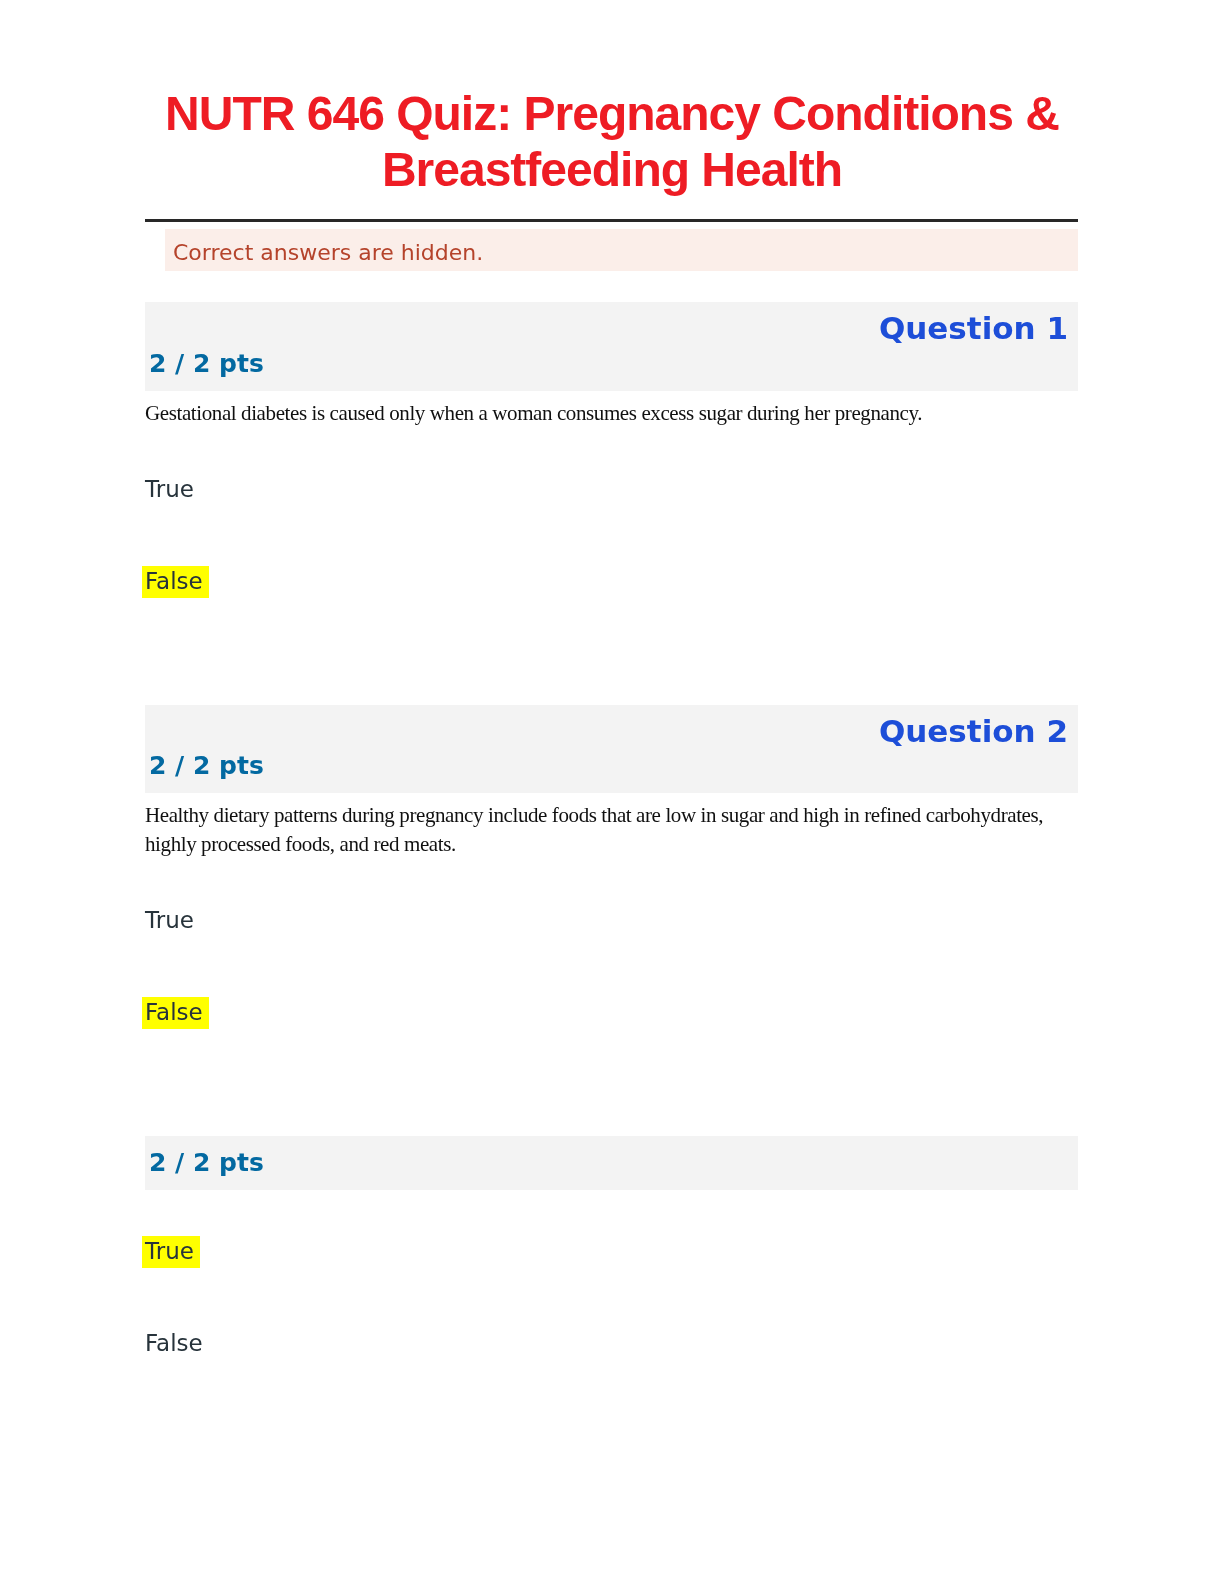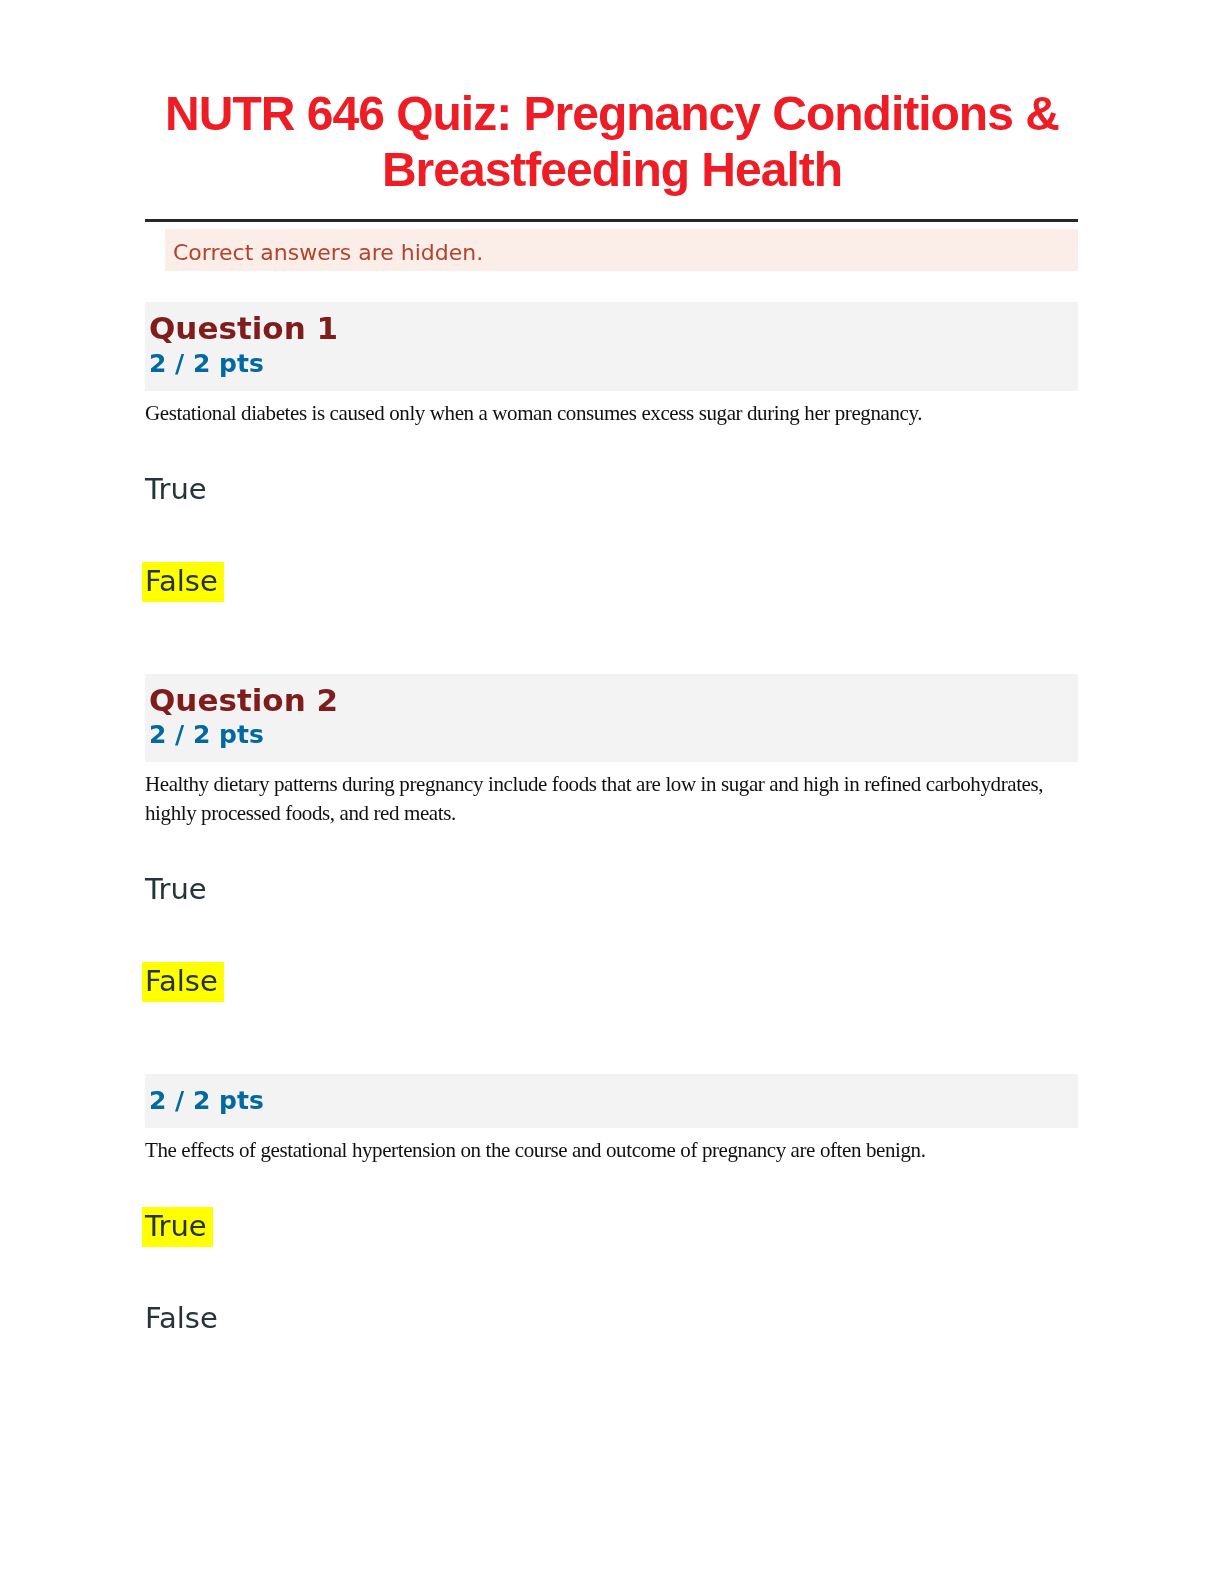--- a/index.html
+++ b/index.html
@@ -47,49 +47,50 @@
   .summary p {
     font-size: 22px;
     line-height: 28px;
     color: var(--ink, #27333b);
   }
   .score-value {
     font-size: 27px;
     font-weight: 700;
     color: var(--ink, #27333b);
   }
-  .question { margin-top: 78px; }
+  .question { margin-top: 109px; }
   .question.first { margin-top: 31px; }
   .q-header {
     background: var(--header-bg, #f3f3f3);
     padding: 9px 10px 13px 4px;
   }
   .q-title {
     font-weight: 700;
     font-size: 31px;
     line-height: 1.12;
-    color: #7f1d1d;
+    color: #1d4ed8;
+    text-align: right;
   }
   .q-points {
     font-weight: 700;
     font-size: 25px;
     color: #0369a1;
     margin-top: 3px;
   }
   .q-text {
     font-family: "Liberation Serif", serif;
     font-size: 21px;
     letter-spacing: -0.4px;
     color: #101010;
     margin-top: 8px;
     line-height: 1.38;
   }
   .option {
     margin-top: 46px;
-    font-size: 29px;
+    font-size: 23px;
     line-height: 30px;
     color: var(--ink, #27333b);
   }
   .option.second { margin-top: 62px; }
   .highlight {
     background: var(--highlight-yellow, #ffff00);
     padding: 2px 6px 4px 3px;
     margin-left: -3px;
   }
 </style>
@@ -132,21 +133,20 @@
       </div>
       <div class="option second">
         <span class="option-label highlight">False</span>
       </div>
     </section>
 
     <section class="question">
       <div class="q-header">
         <div class="q-points">2 / 2 pts</div>
       </div>
-      <p class="q-text">The effects of gestational hypertension on the course and outcome of pregnancy are often benign.</p>
       <div class="option">
         <span class="option-label highlight">True</span>
       </div>
       <div class="option second">
         <span class="option-label">False</span>
       </div>
     </section>
 
   </div>
 </div>

